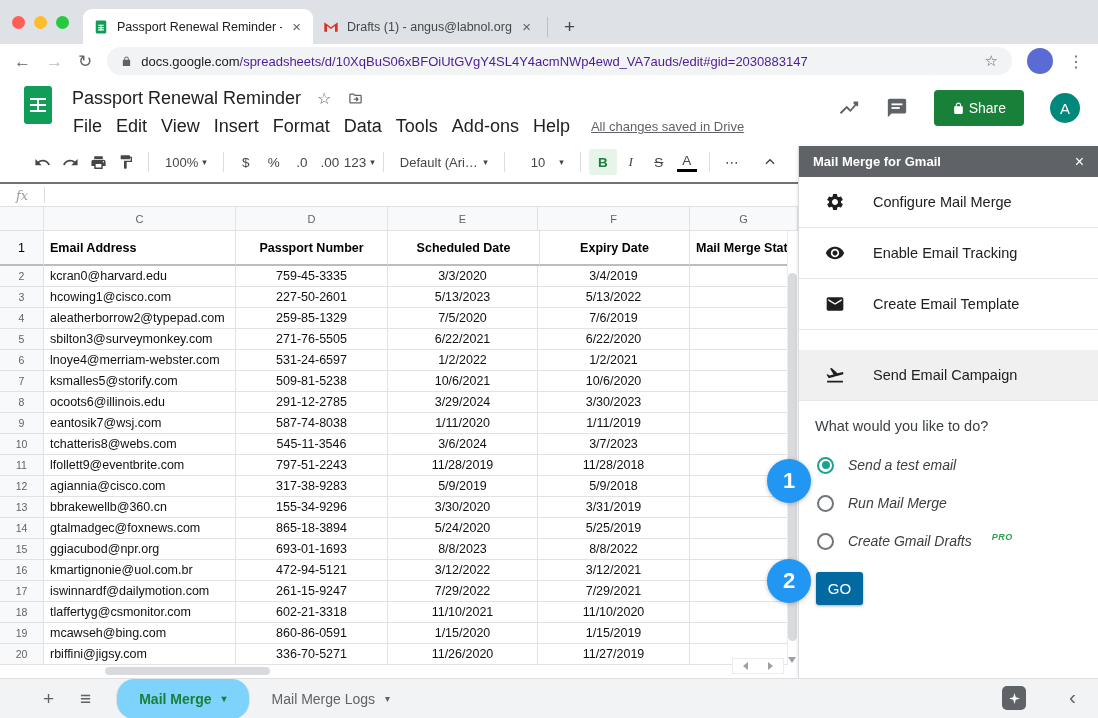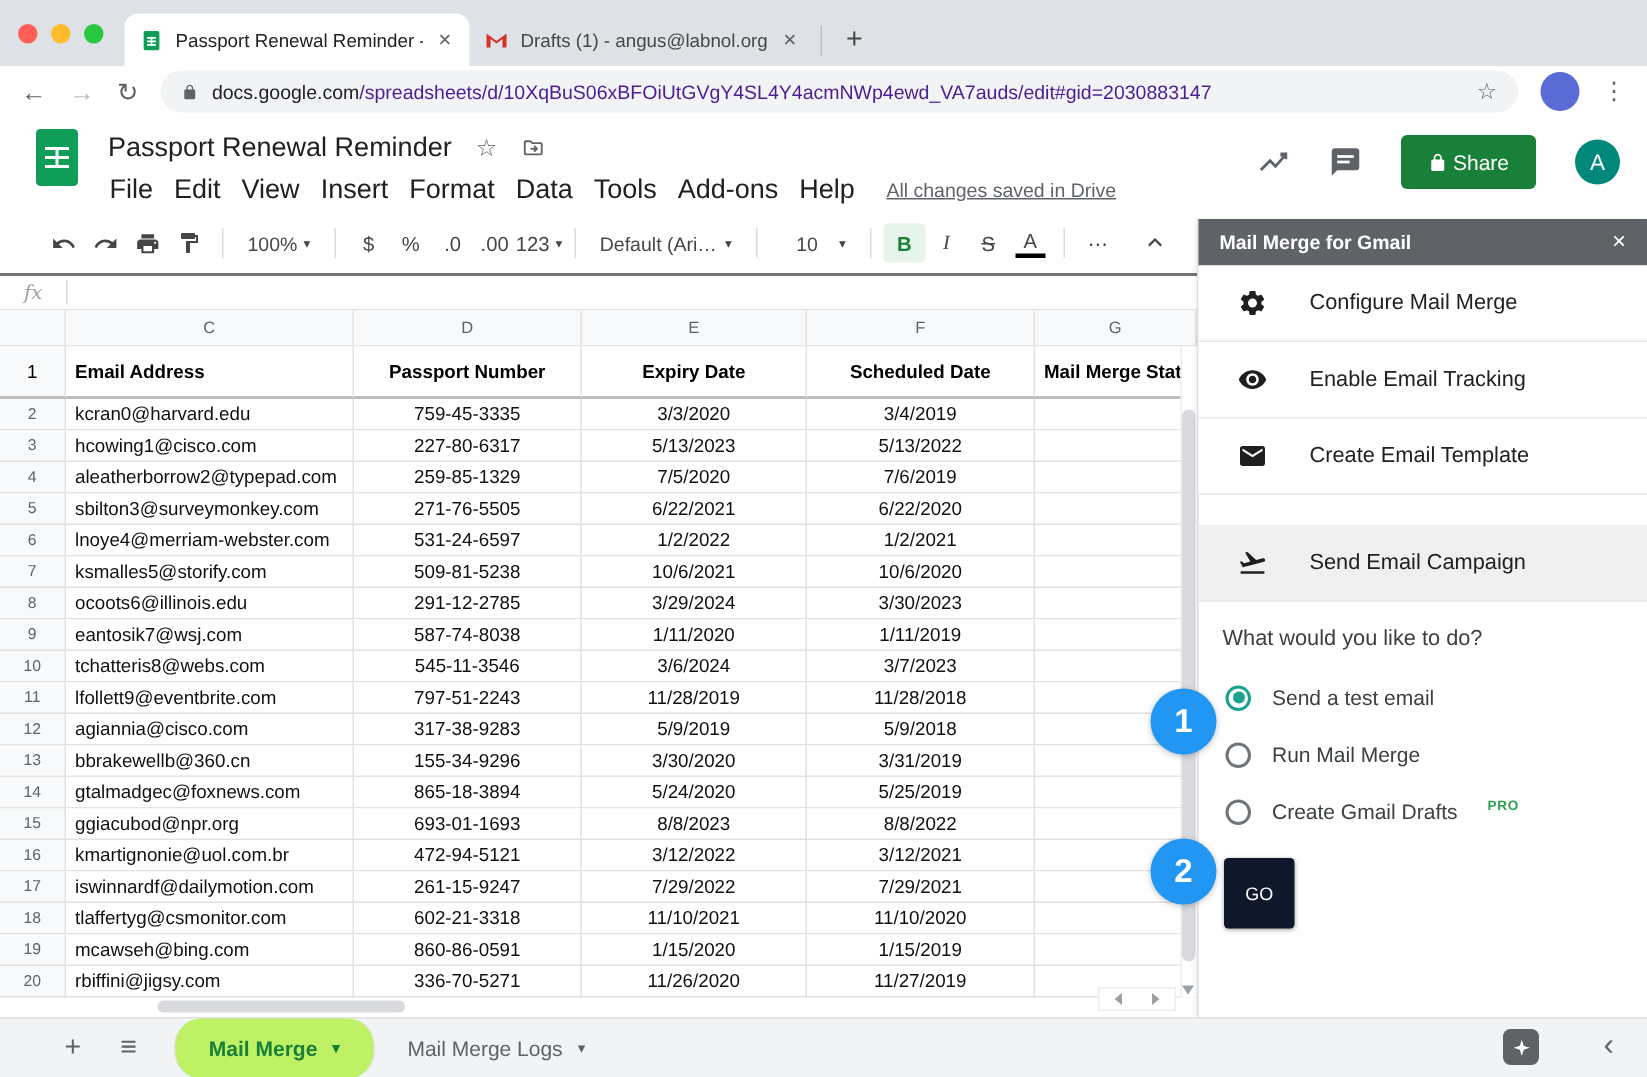--- a/index.html
+++ b/index.html
@@ -93,34 +93,34 @@
   
   .sidebar { position:absolute; left:798px; top:146px; width:300px; bottom:40px; background:#fff; border-left:1px solid #DADCE0; box-shadow:-1px 0 3px rgba(0,0,0,.08); }
   .sb-header { height:31px; background:#5F6368; color:#fff; display:flex; align-items:center; padding:0 14px; }
   .sb-title { font-size:13px; font-weight:700; flex:1; }
   .sb-close { color:#fff; font-size:16px; line-height:1; }
   .sb-item { height:51px; display:flex; align-items:center; gap:28px; padding-left:26px; border-bottom:1px solid #E8E8E8; background:#fff; }
   .sb-item.active { background:#F0F0F0;margin-top:20px; }
   .sb-icon { width:20px; height:20px; display:flex; color:#1F1F1F; }
   .sb-label { font-size:14.5px; color:#202124; }
   .sb-question { margin:17px 16px 0 16px; font-size:14.5px; color:#3C4043; }
-  .sb-options { margin:12px 0 0 18px; }
+  .sb-options { margin:12px 0 0 18px;font-style:italic; }
   .radio-row { height:38px; display:flex; align-items:center; gap:14px; }
   .radio { width:17px; height:17px; border-radius:50%; border:2px solid #70757A; flex:none; position:relative; }
   .radio.checked { border-color:#1AA290; }
   .radio.checked::after { content:""; position:absolute; left:2.5px; top:2.5px; width:8px; height:8px; border-radius:50%; background:#1AA290; }
   .radio-label { font-size:14px; color:#3C4043; }
   .pro-badge { font-size:9px; font-weight:700; color:#2E9E4F; letter-spacing:.5px; position:relative; top:-4px; margin-left:6px; }
-  .go-btn { margin:12px 0 0 17px; width:47px; height:47px; background:#0f172a; color:#fff; border:none; border-radius:3px; font-size:12px; font-weight:500; font-family:inherit; box-shadow:0 1px 3px rgba(0,0,0,.35); }
+  .go-btn { margin:12px 0 0 17px; width:47px; height:33px; background:#0369a1; color:#fff; border:none; border-radius:3px; font-size:15px; font-weight:500; font-family:inherit; box-shadow:0 1px 3px rgba(0,0,0,.35); }
   
   .bottombar { position:absolute; left:0; bottom:0; width:1098px; height:40px; background:#F1F3F4; border-top:1px solid #E0E0E0; display:flex; align-items:center; }
   .bb-btn { color:#5F6368; font-size:19px; padding:0 13px; }
   .bb-btn.first { margin-left:30px; }
   .sheet-tab { height:40px; display:flex; align-items:center; gap:10px; padding:0 22px; font-size:14px; color:#5F6368; }
-  .sheet-tab.active { background:#bef264; color:#188038; font-weight:700; border-left:1px solid #E0E0E0; border-right:1px solid #E0E0E0; margin-left:12px;border-radius:18px; }
+  .sheet-tab.active { background:#7dd3fc; color:#188038; font-weight:700; border-left:1px solid #E0E0E0; border-right:1px solid #E0E0E0; margin-left:12px;border-radius:18px; }
   .sheet-caret { font-size:10px; }
   .explore-badge { position:absolute; right:72px; top:7px; width:24px; height:24px; border-radius:5px; background:#5F6368; display:flex; align-items:center; justify-content:center; }
   .bb-chevron { position:absolute; right:22px; top:6px; color:#5F6368; font-size:21px; }
   
   .anno { position:absolute; width:44px; height:44px; border-radius:50%; background:#2196F3; color:#fff; font-size:22px; font-weight:700; display:flex; align-items:center; justify-content:center; z-index:50; box-shadow:0 1px 4px rgba(0,0,0,.25); }
   #anno1 { left:767px; top:459px; }
   #anno2 { left:767px; top:559px; }
   svg { display:block; }
 </style>
 </head>
@@ -288,37 +288,37 @@
     <div class="cell hdr col-c">C</div>
         <div class="cell hdr col-d">D</div>
         <div class="cell hdr col-e">E</div>
         <div class="cell hdr col-f">F</div>
         <div class="cell hdr col-g">G</div>
       </div>
     <div class="grid-row frozen-row" id="frozenrow">
         <div class="cell gutter">1</div>
         <div class="cell col-c al">Email Address</div>
         <div class="cell col-d ac">Passport Number</div>
+        <div class="cell col-f ac">Scheduled Date</div>
         <div class="cell col-e ac">Expiry Date</div>
-        <div class="cell col-f ac">Scheduled Date</div>
         <div class="cell col-g al">Mail Merge Statu</div>
       </div>
     <div id="grid-body">
         <div class="grid-row data-row">
           <div class="cell gutter">2</div>
           <div class="cell col-c al">kcran0@harvard.edu</div>
           <div class="cell col-d ac">759-45-3335</div>
           <div class="cell col-e ac">3/3/2020</div>
           <div class="cell col-f ac">3/4/2019</div>
           <div class="cell col-g al"></div>
         </div>
         <div class="grid-row data-row">
           <div class="cell gutter">3</div>
           <div class="cell col-c al">hcowing1@cisco.com</div>
-          <div class="cell col-d ac">227-80-6317</div>
+          <div class="cell col-d ac">227-50-2601</div>
           <div class="cell col-e ac">5/13/2023</div>
           <div class="cell col-f ac">5/13/2022</div>
           <div class="cell col-g al"></div>
         </div>
         <div class="grid-row data-row">
           <div class="cell gutter">4</div>
           <div class="cell col-c al">aleatherborrow2@typepad.com</div>
           <div class="cell col-d ac">259-85-1329</div>
           <div class="cell col-e ac">7/5/2020</div>
           <div class="cell col-f ac">7/6/2019</div>

